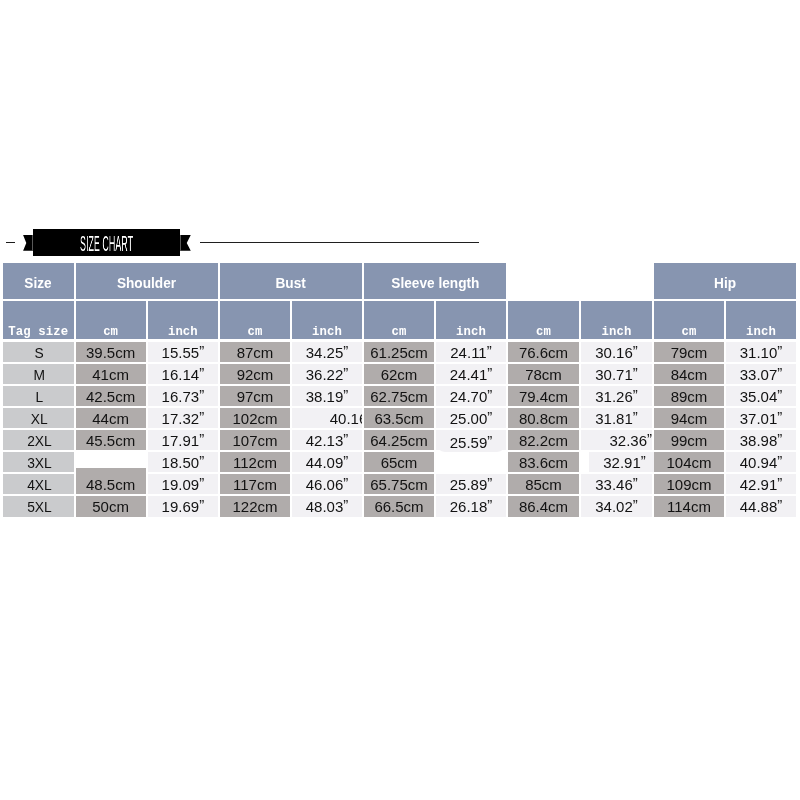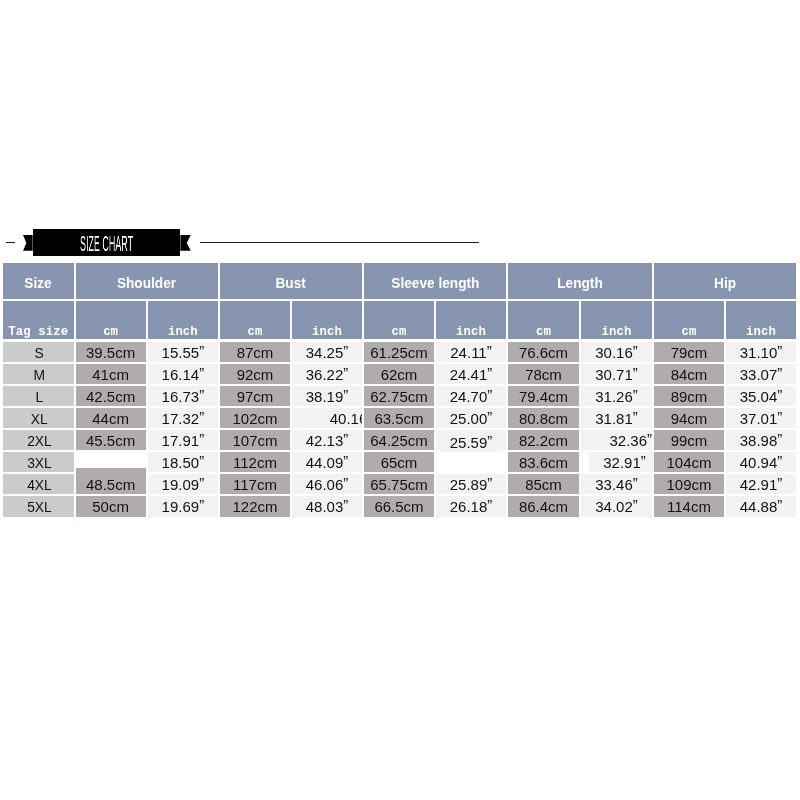--- a/index.html
+++ b/index.html
@@ -62,23 +62,20 @@
         <span>Size</span>
       </div>
       <div class="cell hdr-grp" style="left: 75.5px; top: 263.2px; width: 142.5px; height: 35.6px;">
         <span>Shoulder</span>
       </div>
       <div class="cell hdr-grp" style="left: 220px; top: 263.2px; width: 142px; height: 35.6px;">
         <span>Bust</span>
       </div>
       <div class="cell hdr-grp" style="left: 364px; top: 263.2px; width: 142px; height: 35.6px;">
         <span>Sleeve length</span>
-      </div>
-      <div class="cell hdr-grp" style="left: 508px; top: 263.2px; width: 144px; height: 35.6px;">
-        <span>Length</span>
       </div>
       <div class="cell hdr-grp" style="left: 654px; top: 263.2px; width: 142px; height: 35.6px;">
         <span>Hip</span>
       </div>
       <div class="cell hdr-unit" style="left: 3px; top: 301.2px; width: 70.5px; height: 38.2px;">Tag size</div>
       <div class="cell hdr-unit" style="left: 75.5px; top: 301.2px; width: 70.25px; height: 38.2px;">cm</div>
       <div class="cell hdr-unit" style="left: 147.75px; top: 301.2px; width: 70.25px; height: 38.2px;">inch</div>
       <div class="cell hdr-unit" style="left: 220px; top: 301.2px; width: 70px; height: 38.2px;">cm</div>
       <div class="cell hdr-unit" style="left: 292px; top: 301.2px; width: 70px; height: 38.2px;">inch</div>
       <div class="cell hdr-unit" style="left: 364px; top: 301.2px; width: 70px; height: 38.2px;">cm</div>

